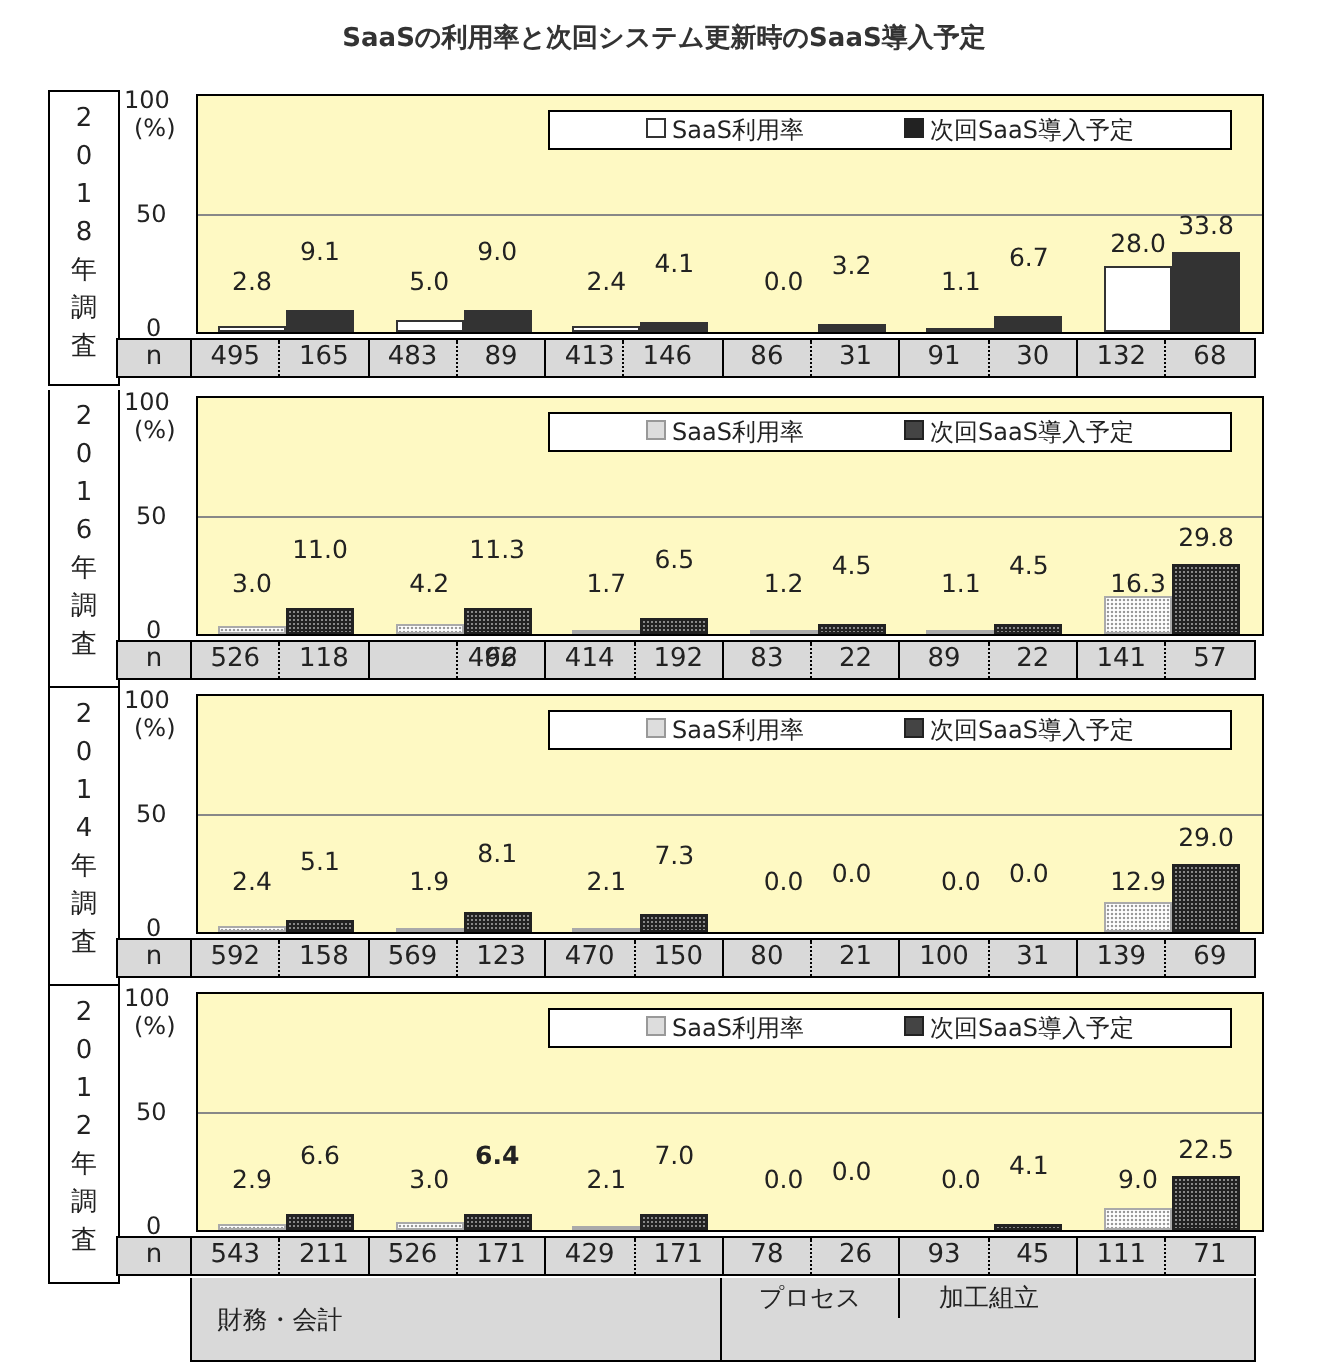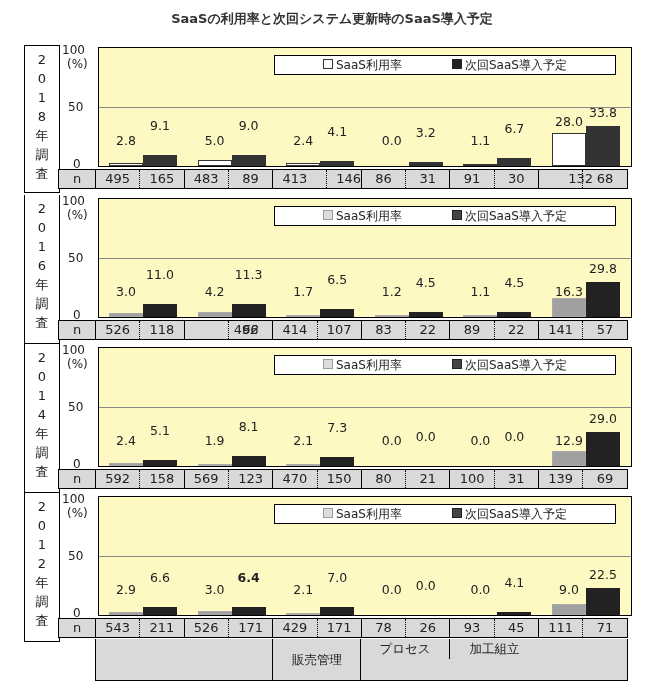--- a/index.html
+++ b/index.html
@@ -90,26 +90,26 @@
         <div class="bar plan-solid" style="left: 487px; width: 34px; height: 39.884px;"></div>
         <div class="val" style="left: 482px; bottom: 45.884px;">33.8</div>
       </div>
       <div class="nrow" style="top: 124px;">
         <div class="ncell" style="left: 0px; width: 36px;">n</div>
         <div class="ncell sep-solid" style="left: 36px; width: 43.3px;">495</div>
         <div class="ncell sep-dot" style="left: 80.3px; width: 43.3px;">165</div>
         <div class="ncell sep-solid" style="left: 124.6px; width: 43.3px;">483</div>
         <div class="ncell sep-dot" style="left: 168.9px; width: 43.3px;">89</div>
         <div class="ncell sep-solid" style="left: 213.2px; width: 43.3px;">413</div>
-        <div class="ncell sep-dot" style="left: 267px; width: 43.3px;">146</div>
+        <div class="ncell sep-dot" style="left: 252px; width: 43.3px;">146</div>
         <div class="ncell sep-solid" style="left: 301.8px; width: 43.3px;">86</div>
         <div class="ncell sep-dot" style="left: 346.1px; width: 43.3px;">31</div>
         <div class="ncell sep-solid" style="left: 390.4px; width: 43.3px;">91</div>
         <div class="ncell sep-dot" style="left: 434.7px; width: 43.3px;">30</div>
-        <div class="ncell sep-solid" style="left: 479px; width: 43.3px; padding-left: 20px;">132</div>
+        <div class="ncell sep-solid" style="left: 479px; width: 43.3px;">132</div>
         <div class="ncell sep-dot" style="left: 523.3px; width: 43.3px;">68</div>
       </div>
     </div>
     <div class="panel" style="top: 196px; height: 148px;">
       <div class="year-box" style="top: -1px; height: 148px;">
         <div class="chars">
           <div>2</div>
           <div>0</div>
           <div>1</div>
           <div>6</div>
@@ -153,21 +153,21 @@
         <div class="bar plan-dot" style="left: 487px; width: 34px; height: 35.164px;"></div>
         <div class="val" style="left: 482px; bottom: 41.164px;">29.8</div>
       </div>
       <div class="nrow" style="top: 124px;">
         <div class="ncell" style="left: 0px; width: 36px;">n</div>
         <div class="ncell sep-solid" style="left: 36px; width: 43.3px;">526</div>
         <div class="ncell sep-dot" style="left: 80.3px; width: 43.3px;">118</div>
         <div class="ncell sep-solid" style="left: 124.6px; width: 43.3px; padding-left: 40px;">496</div>
         <div class="ncell sep-dot" style="left: 168.9px; width: 43.3px; font-style: italic;">62</div>
         <div class="ncell sep-solid" style="left: 213.2px; width: 43.3px;">414</div>
-        <div class="ncell sep-dot" style="left: 257.5px; width: 43.3px;">107</div>
+        <div class="ncell sep-dot" style="left: 257.5px; width: 43.3px;">192</div>
         <div class="ncell sep-solid" style="left: 301.8px; width: 43.3px;">83</div>
         <div class="ncell sep-dot" style="left: 346.1px; width: 43.3px;">22</div>
         <div class="ncell sep-solid" style="left: 390.4px; width: 43.3px;">89</div>
         <div class="ncell sep-dot" style="left: 434.7px; width: 43.3px;">22</div>
         <div class="ncell sep-solid" style="left: 479px; width: 43.3px;">141</div>
         <div class="ncell sep-dot" style="left: 523.3px; width: 43.3px;">57</div>
       </div>
     </div>
     <div class="panel" style="top: 345px; height: 148px;">
       <div class="year-box" style="top: -1px; height: 148px;">
@@ -284,18 +284,18 @@
         <div class="ncell sep-dot" style="left: 346.1px; width: 43.3px;">26</div>
         <div class="ncell sep-solid" style="left: 390.4px; width: 43.3px;">93</div>
         <div class="ncell sep-dot" style="left: 434.7px; width: 43.3px;">45</div>
         <div class="ncell sep-solid" style="left: 479px; width: 43.3px;">111</div>
         <div class="ncell sep-dot" style="left: 523.3px; width: 43.3px;">71</div>
       </div>
     </div>
   </div>
 
 <div class="catrow">
-  <div class="cat bl" style="left:176px;width:88px;">販売管理</div>
+  <div class="cat" style="left:0;width:88px;">財務・会計</div>
   <div class="cat bl" style="left:264px;width:178px;">
     <div class="subcat" style="left:0;top:0;width:88px;">プロセス</div>
     <div class="subcat" style="left:88px;top:0;width:89px;border-left:1px solid #000;">加工組立</div>
   </div>
 </div>
 
 </body></html>

